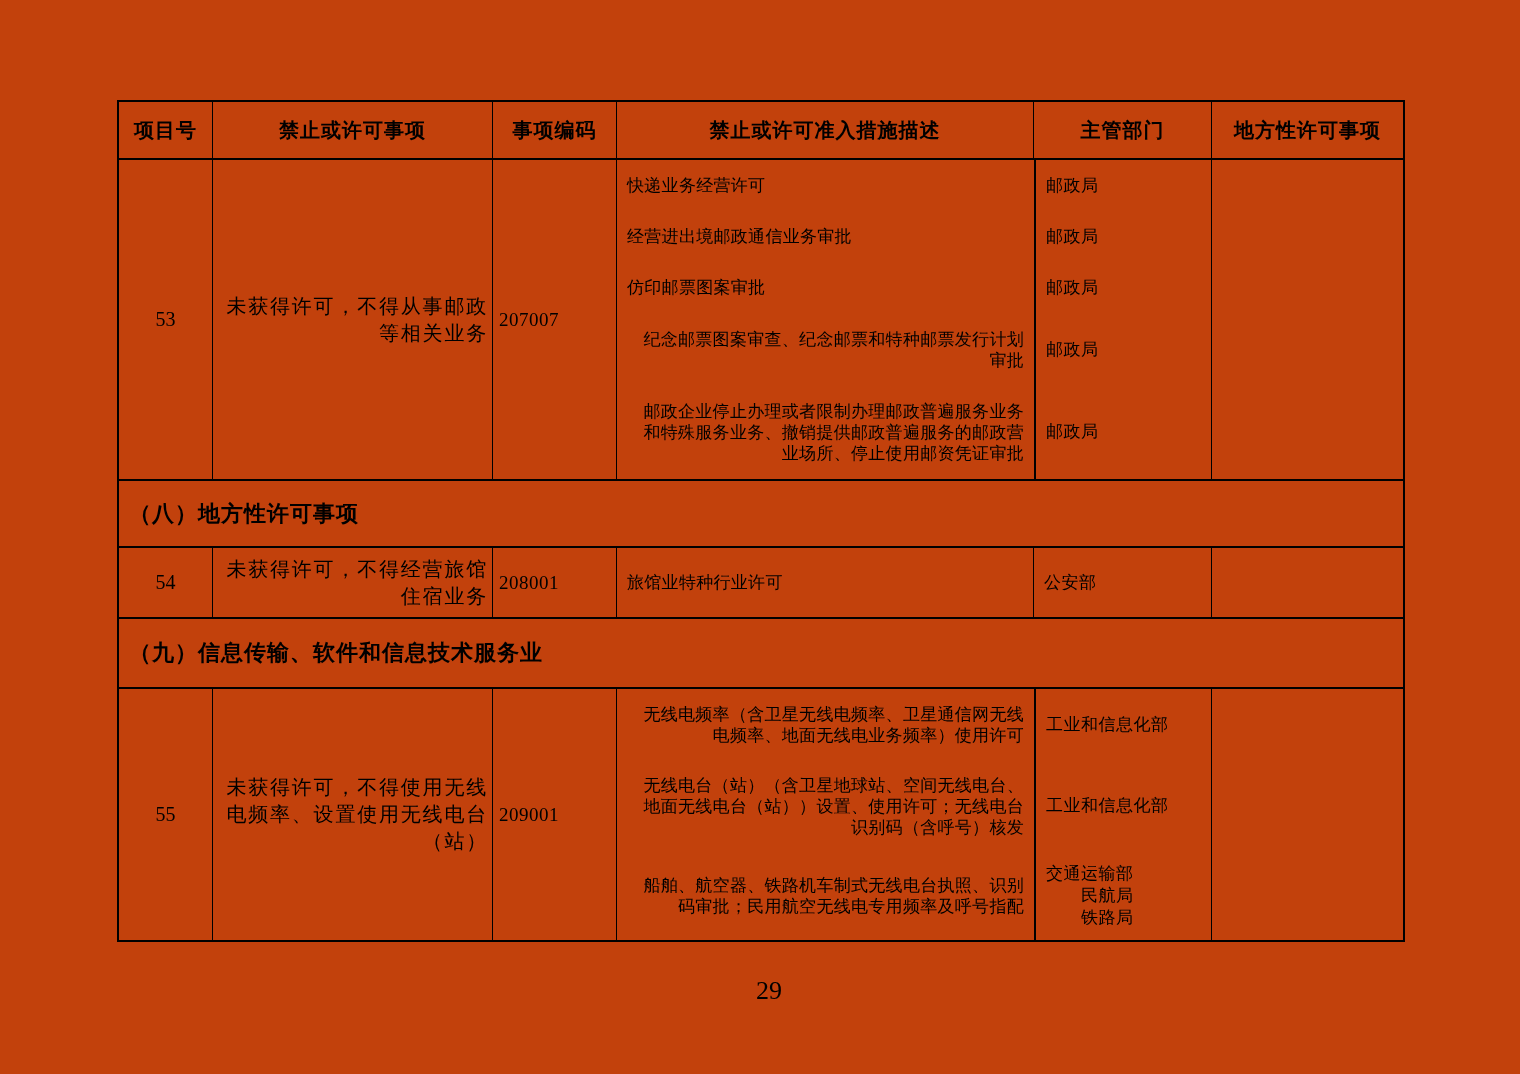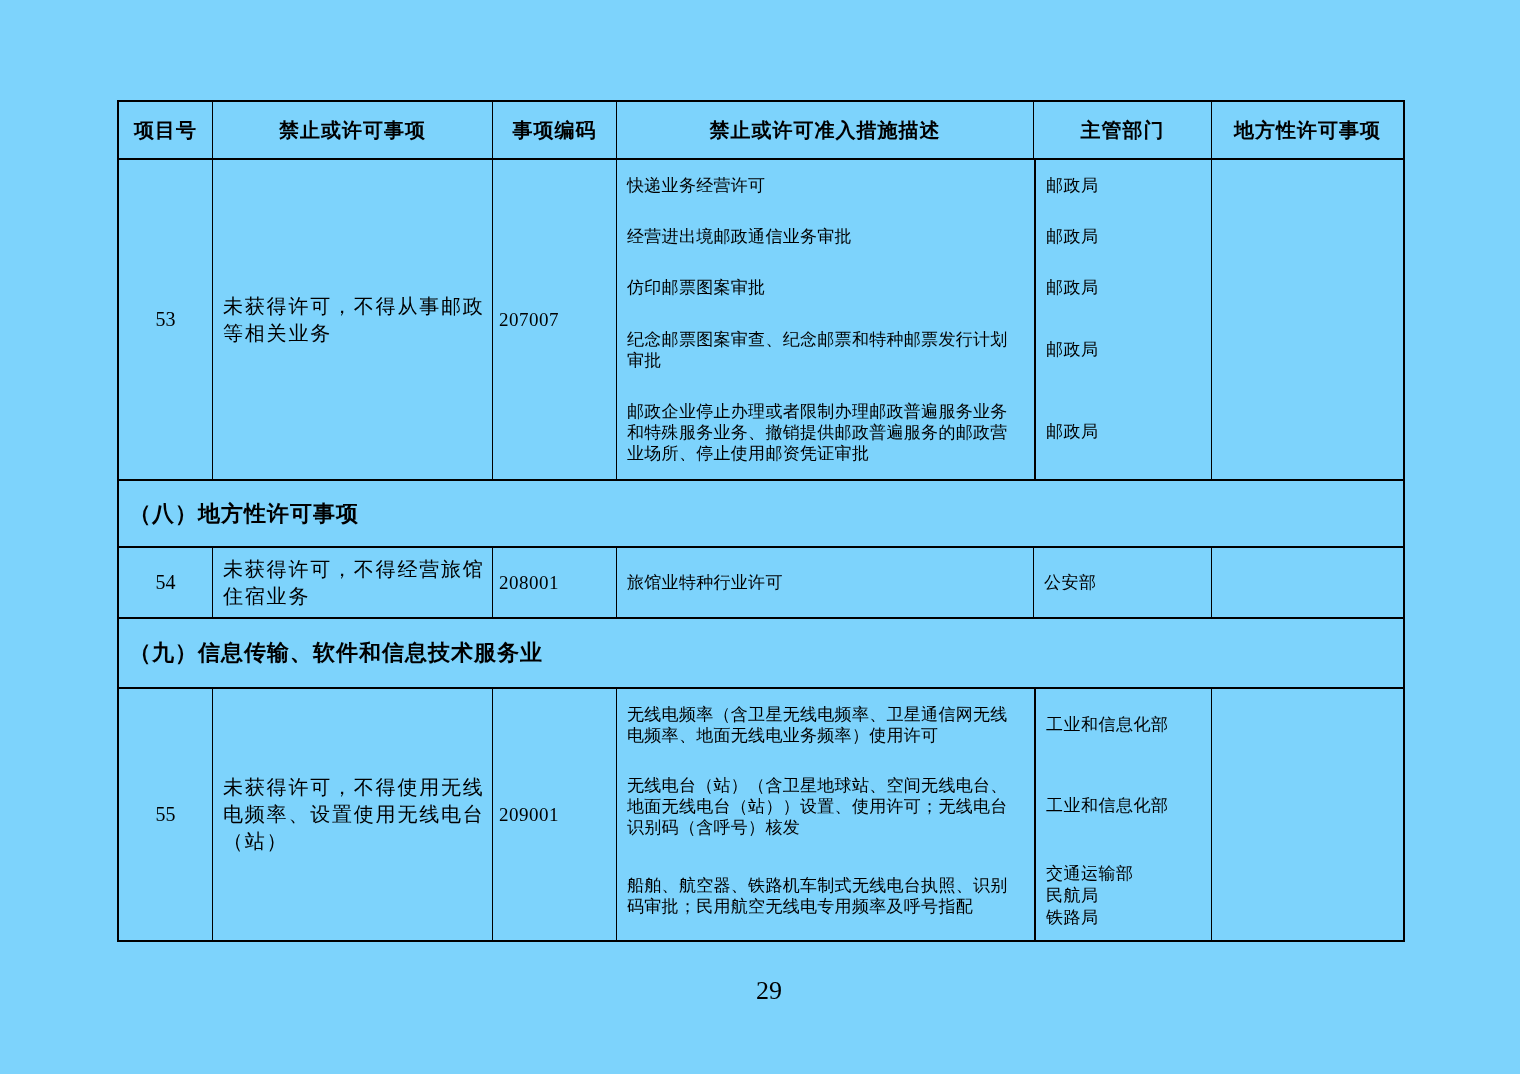--- a/index.html
+++ b/index.html
@@ -1,42 +1,42 @@
 <!DOCTYPE html>
 <html><head>
 <meta charset="utf-8">
 <style>
   * { box-sizing: border-box; }
   html, body { margin: 0; padding: 0; background: #ffffff; }
   .page {
     position: relative;
     width: 1520px;
     height: 1074px;
-    background: #7dd3fc;
+    background: #c2410c;
     color: #000000;
     font-family: "Liberation Serif", "DejaVu Serif", serif;
     overflow: hidden;
   }
   .doc-table {
     position: absolute;
     left: 117px;
     top: 100px;
     width: 1288px;
     border: 2.5px solid #000;
   }
   .trow {
     display: grid;
     border-bottom: 2px solid #000;
     min-width: 0;
   }
   .trow:last-child { border-bottom: none; }
   .cols6 { grid-template-columns: 94px 280px 124px 417px 178px 1fr; }
   .cols5 { grid-template-columns: 94px 280px 124px 595px 1fr; }
 
-  .cell { border-right: 1.5px solid #000; min-width: 0; }
+  .cell { border-right: 1.5px solid #000; min-width: 0; text-align: right; }
   .cell:last-child { border-right: none; }
 
   .header-row { min-height: 58px; }
   .hcell {
     display: flex; align-items: center; justify-content: center;
     font-weight: bold; font-size: 20px; letter-spacing: 1px;
     text-align: center;
   }
 
   .row53 { min-height: 321px; }

